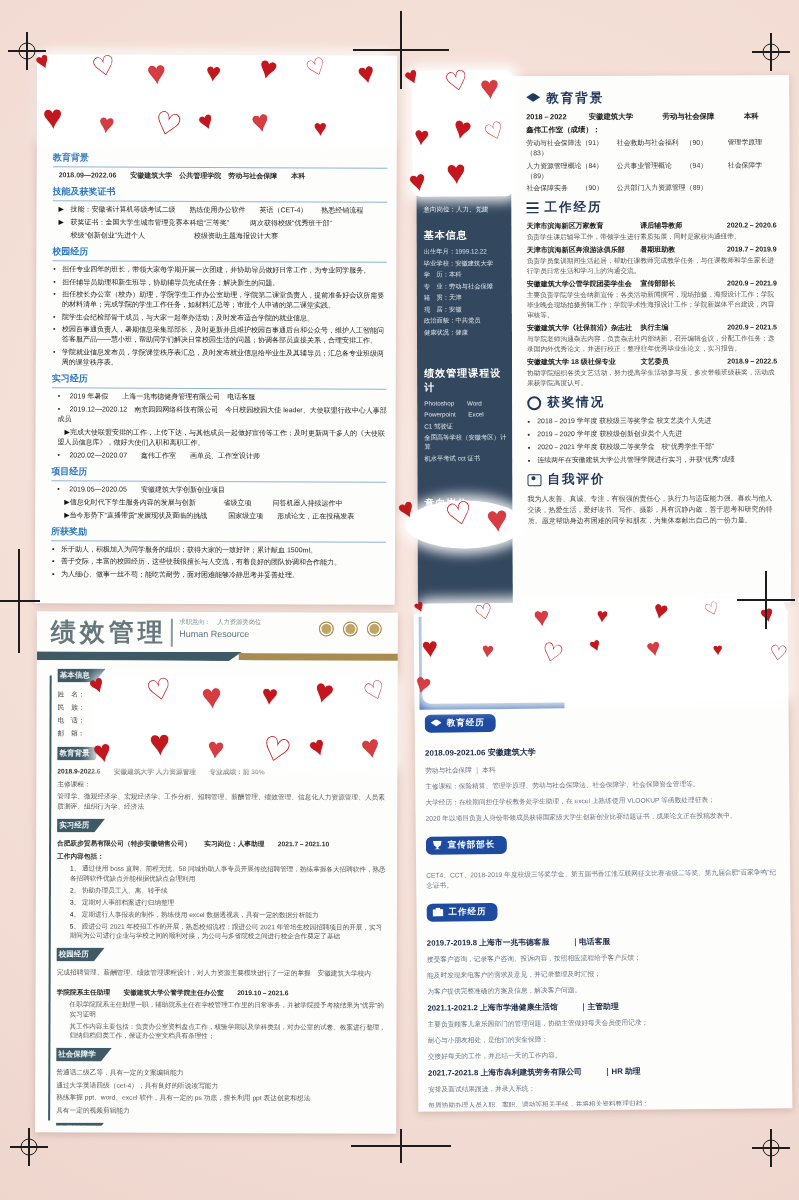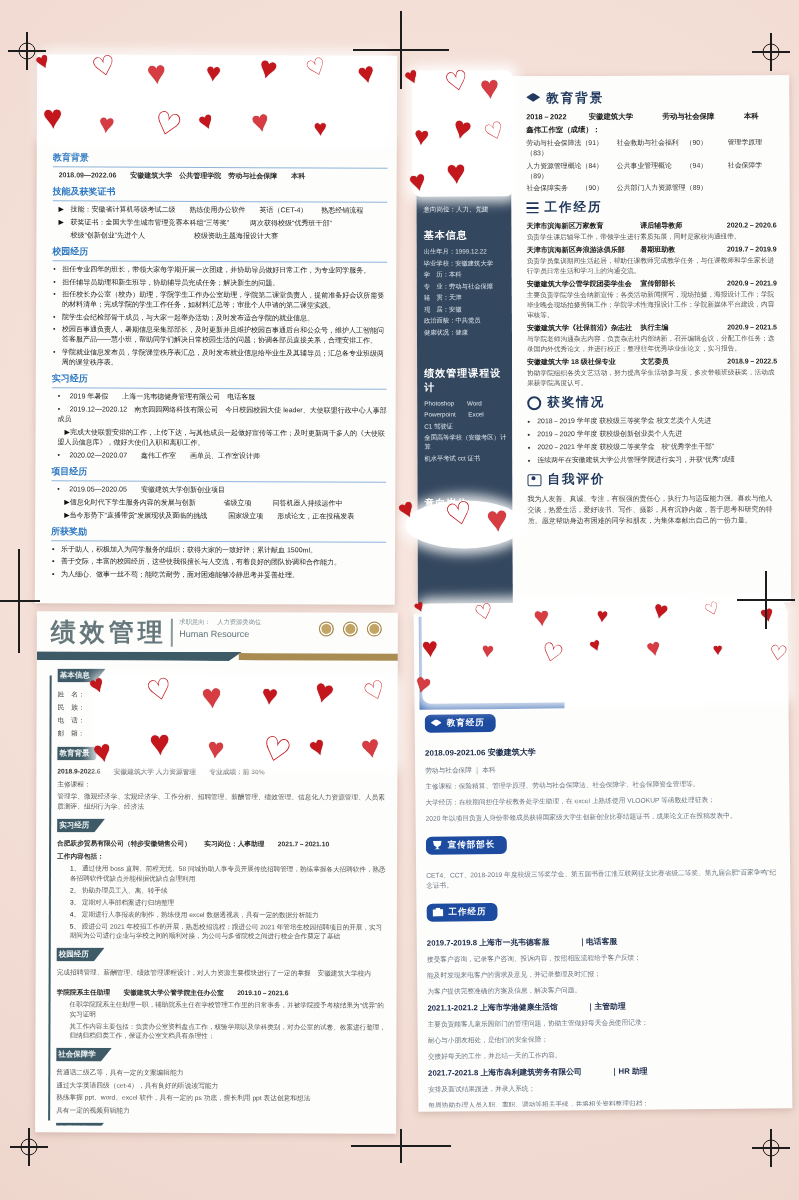--- a/index.html
+++ b/index.html
@@ -76,21 +76,21 @@
   .bl-gap{margin-top:10px;}
   
   #page-br{left:416px;top:612px;width:374px;height:498px;transform:rotate(-.55deg);overflow:visible;}
   .br-profile{position:absolute;left:5px;top:3px;width:133px;height:85px;background:#2d5fae;color:#fff;padding:4px 6px;z-index:2;}
   .br-profile p{margin:3px 0;font-size:6.4px;line-height:9px;}
   .br-body{position:absolute;left:10px;right:11px;top:94px;height:400px;overflow:hidden;}
   .br-h{display:inline-flex;align-items:center;gap:5px;margin:7px 0 10px;background:#1d4ba0;color:#fff;font-size:8.5px;font-weight:bold;padding:3px 11px 3px 6px;border-radius:6px;letter-spacing:1px;}
   .br-strong{margin:6px 0 2px;font-size:8px;font-weight:bold;color:#1b2a4a;line-height:10px;}
   .br-line{margin:6.5px 0;font-size:6.7px;color:#6d7582;line-height:9.5px;}
   .br-jh{display:flex;margin:7px 0 2px;font-size:7.8px;font-weight:bold;color:#1b2a4a;line-height:10px;}
-  .br-jh .r{margin-left:29px;}
+  .br-jh .r{margin-left:22px;}
   .bic{position:relative;display:inline-block;width:11px;height:9px;flex:none;}
   .bi-cap{background:#fff;clip-path:polygon(50% 0,100% 40%,50% 80%,0 40%);}
   .bi-trophy{background:#fff;clip-path:polygon(10% 0,90% 0,80% 55%,58% 70%,58% 85%,80% 100%,20% 100%,42% 85%,42% 70%,20% 55%);}
   .bi-brief{background:#fff;clip-path:polygon(30% 0,70% 0,70% 20%,100% 20%,100% 100%,0 100%,0 20%,30% 20%);}
 </style>
 </head>
 <body>
 
 <div class="canvas">
 

